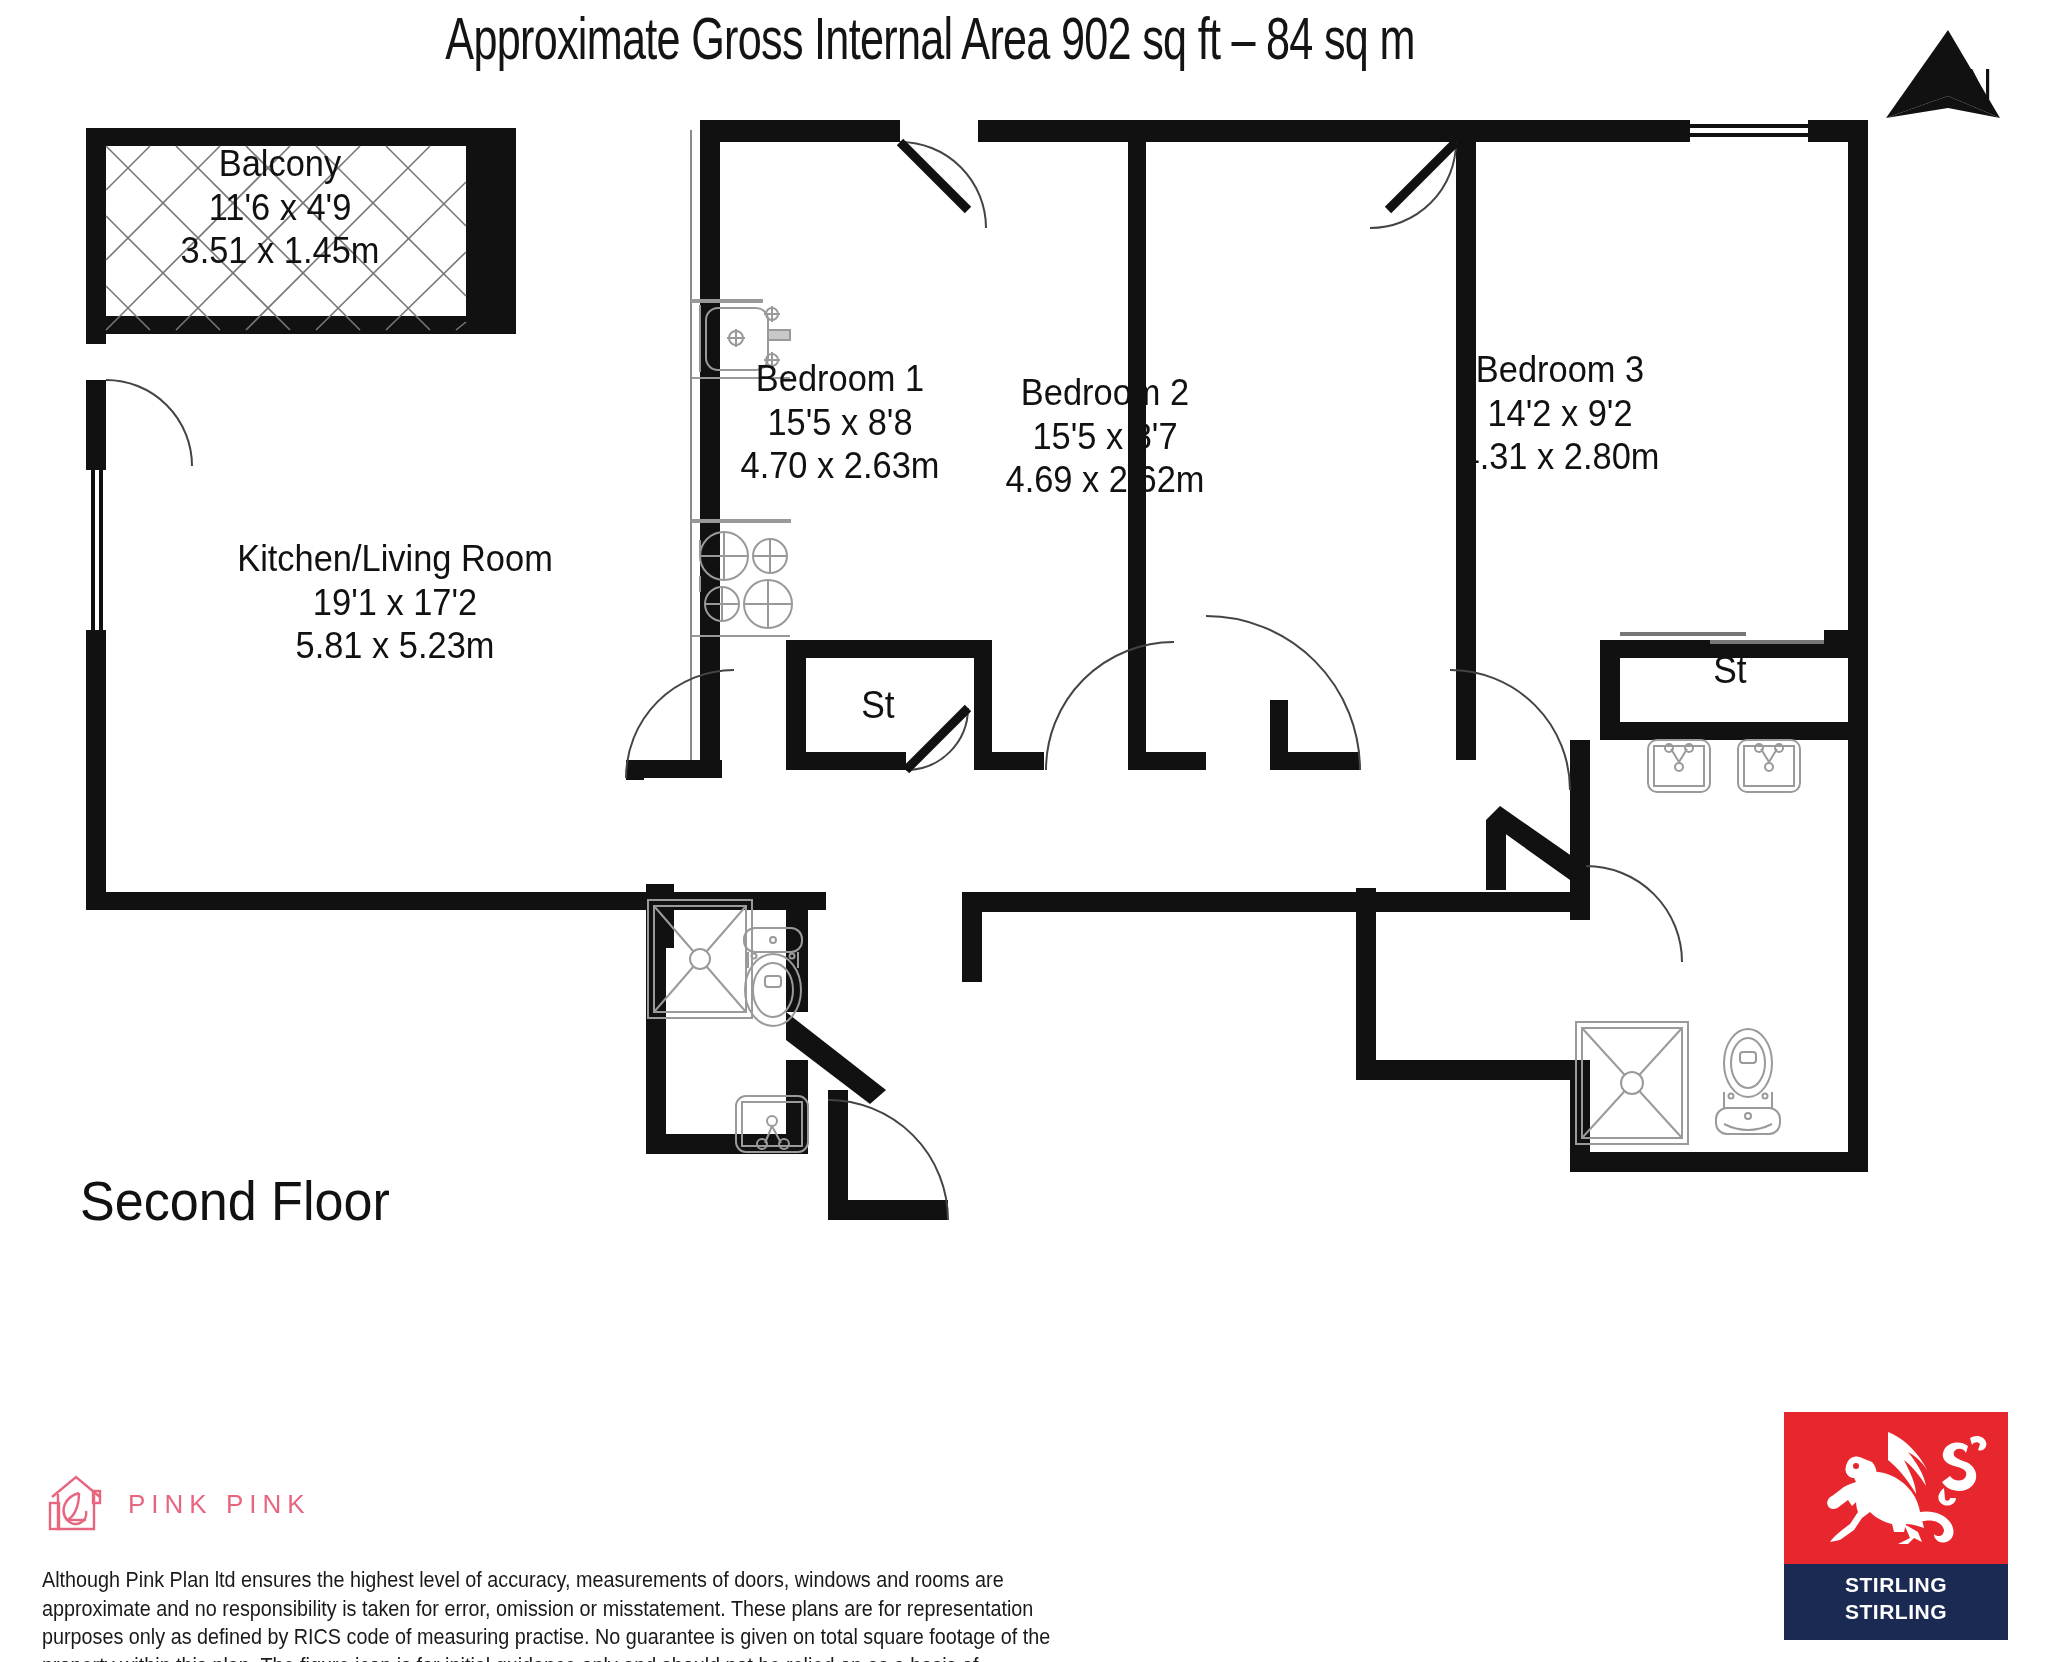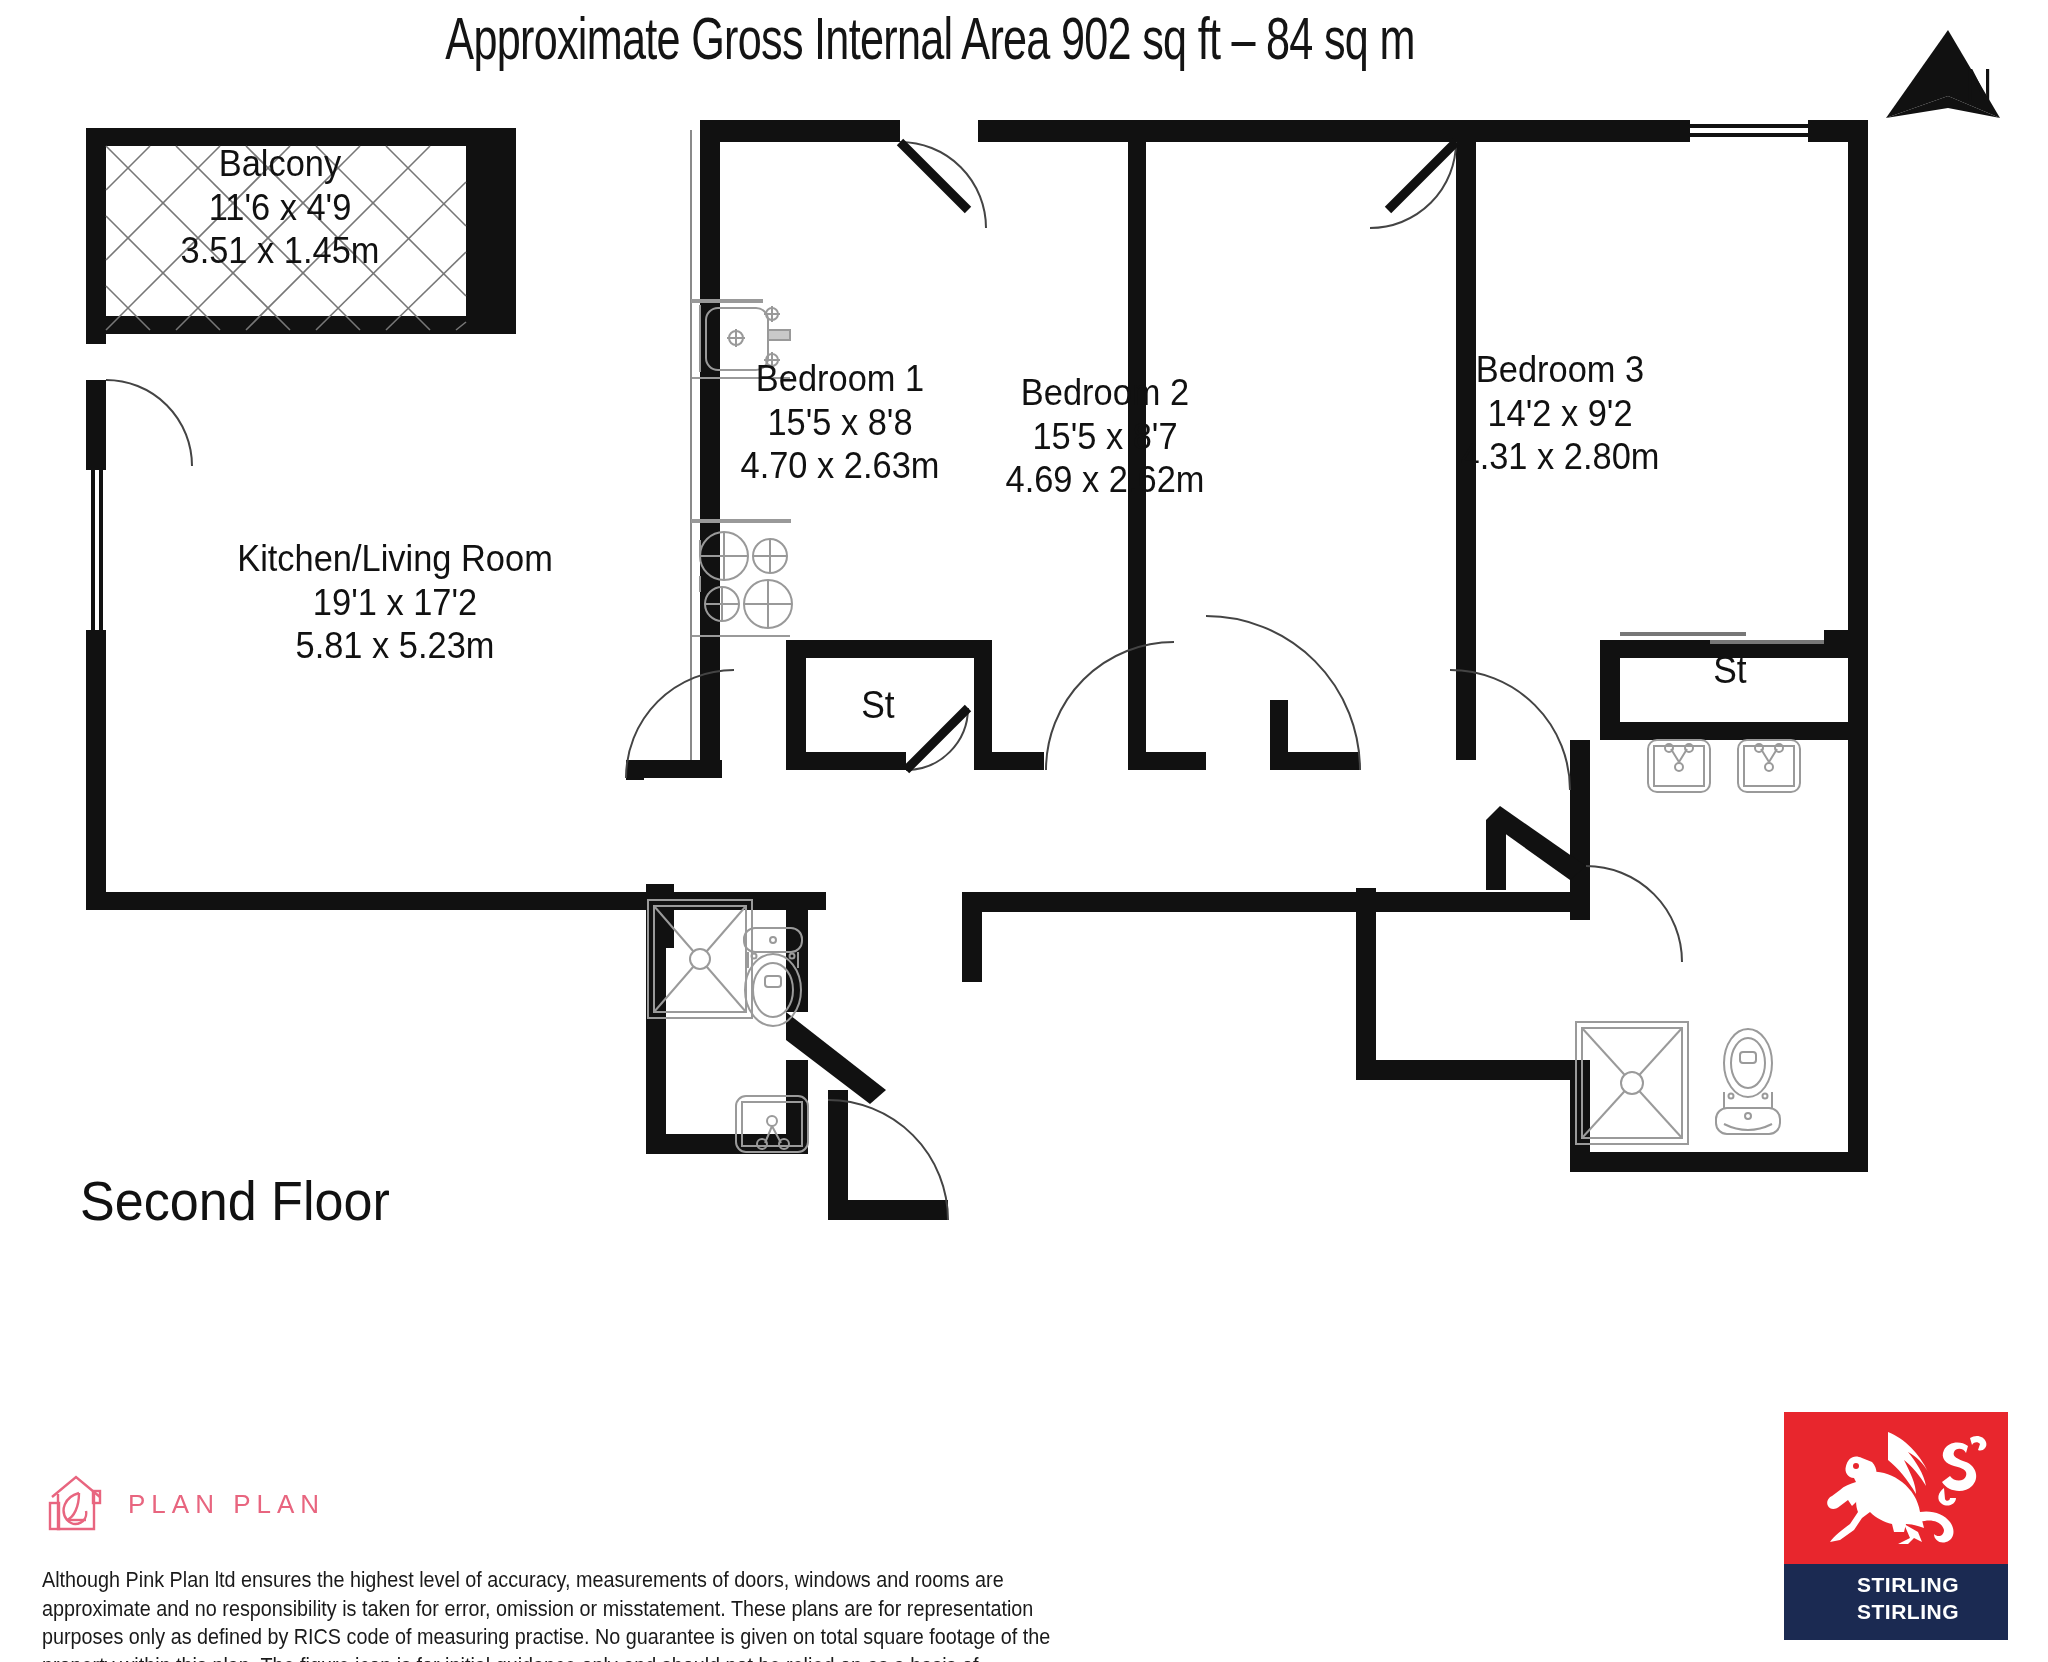--- a/index.html
+++ b/index.html
@@ -76,21 +76,21 @@
   }
   #disclaimer p{margin:0;}
 
   
   #sa-logo{position:absolute;left:1784px;top:1412px;width:224px;height:228px;}
   #sa-top{position:absolute;left:0;top:0;width:224px;height:152px;background:#e8262d;}
   #sa-bot{position:absolute;left:0;top:152px;width:224px;height:76px;background:#1b2a52;}
   #sa-griffin{position:absolute;left:8px;top:8px;width:208px;height:140px;}
   #sa-text{
     position:absolute;left:0;top:160px;width:224px;text-align:center;
-    color:#ffffff;font-size:21px;font-weight:700;letter-spacing:0.5px;line-height:1.28;margin-left:12px;
+    color:#ffffff;font-size:21px;font-weight:700;letter-spacing:0.5px;line-height:1.28;
   }
   #sa-text span{display:block;}
 </style>
 </head>
 <body>
 
 <div class="stage">
 
   <div id="plan-title">Approximate Gross Internal Area 902 sq ft – 84 sq m</div>
 
@@ -374,21 +374,21 @@
       <g fill="none" stroke="#e8657f" stroke-width="2.4">
         <polyline points="6,24 30,4 54,24"></polyline>
         <polyline points="12,21 12,56 48,56 48,21"></polyline>
         <rect x="4" y="30" width="9" height="26"></rect>
         <rect x="47" y="18" width="7" height="12"></rect>
         <path d="M33,20 C18,24 14,38 21,47 C30,56 42,48 40,38"></path>
         <path d="M33,20 C33,34 28,44 21,47"></path>
         <line x1="22" y1="47" x2="40" y2="47"></line>
       </g>
     </svg>
-    <div id="pinkplan-word">PLAN PLAN</div>
+    <div id="pinkplan-word">PINK PINK</div>
   </div>
 
   <div id="disclaimer">
     <p>Although Pink Plan ltd ensures the highest level of accuracy, measurements of doors, windows and rooms are approximate and no responsibility is taken for error, omission or misstatement. These plans are for representation purposes only as defined by RICS code of measuring practise. No guarantee is given on total square footage of the property within this plan. The figure icon is for initial guidance only and should not be relied on as a basis of valuation.</p>
   </div>
 
   <div id="sa-logo">
     <div id="sa-top"></div>
     <div id="sa-bot"></div>
     <svg id="sa-griffin" viewBox="0 0 208 140">

